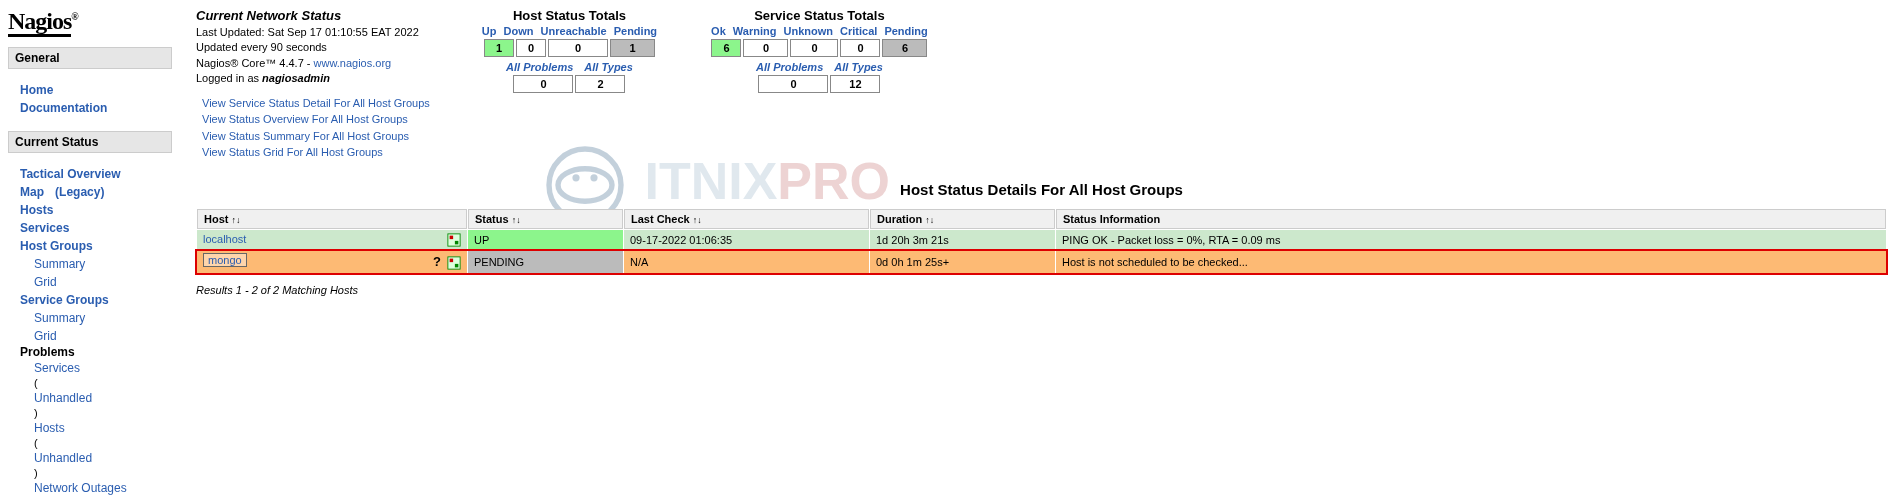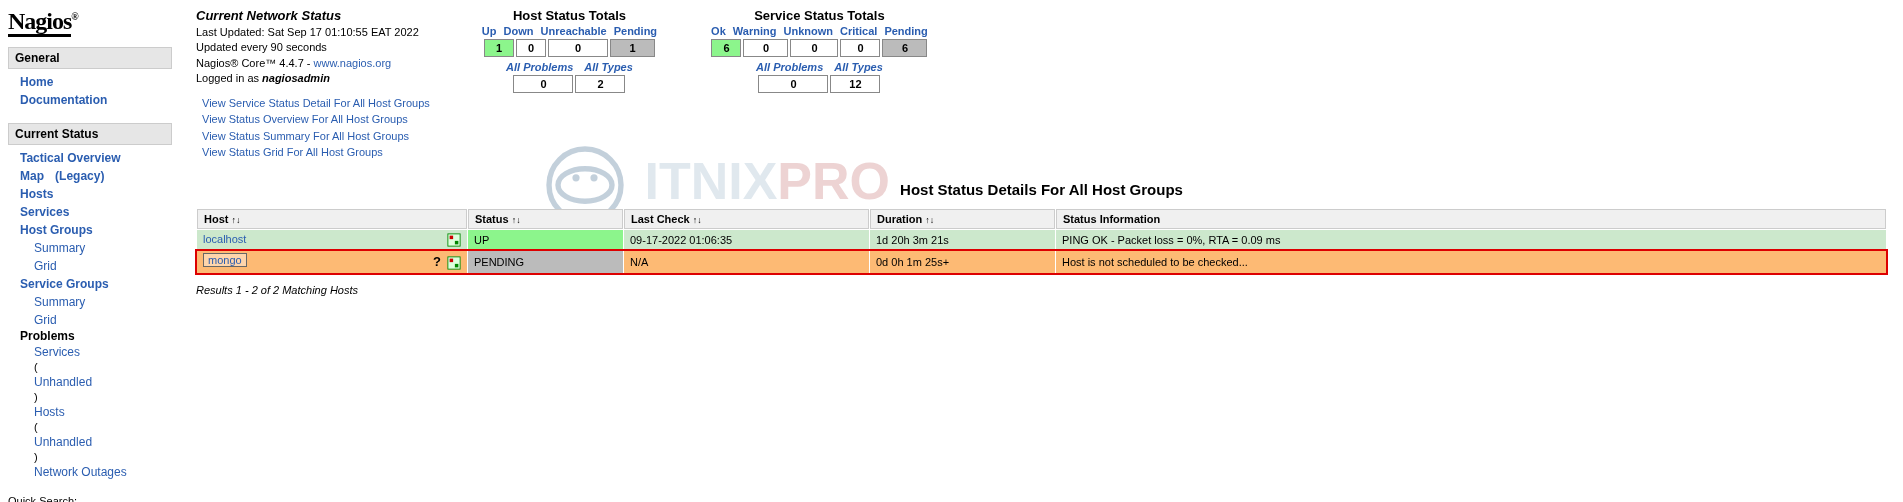--- a/index.html
+++ b/index.html
@@ -6,21 +6,21 @@
     body { font-family: Verdana, Arial, sans-serif; font-size: 11px; color: #000; background: #fff; }
     
     .page { display: flex; }
     
     
     .sidebar { width: 180px; padding: 8px; }
     .logo { font-family: Georgia, serif; font-size: 24px; font-weight: bold; letter-spacing: -1px; margin-bottom: 12px; }
     .logo .underline { border-bottom: 3px solid #000; }
     .logo sup { font-size: 10px; }
     .nav-section-header { background: #e6e6e6; border: 1px solid #ccc; padding: 3px 6px; font-weight: bold; font-size: 12px; margin-top: 6px; }
-    .nav-links { padding: 4px 0 8px 12px; }
+    .nav-links { padding: 12px 0 8px 12px; }
     .nav-links a { display: block; color: #2a5db0; text-decoration: none; font-weight: bold; font-size: 12px; line-height: 1.5; }
     .nav-links .sub { margin-left: 14px; font-weight: normal; }
     .nav-links .sub a { font-weight: normal; }
     .nav-links .inline a { display: inline; margin-right: 8px; }
     .nav-links .problems { color: #000; font-weight: bold; font-size: 12px; }
     .nav-links .paren { color: #000; font-weight: normal; }
     .quick-label { font-size: 11px; margin: 6px 0 2px 0; }
     
     
     .main { flex: 1; padding: 8px 16px; position: relative; }

